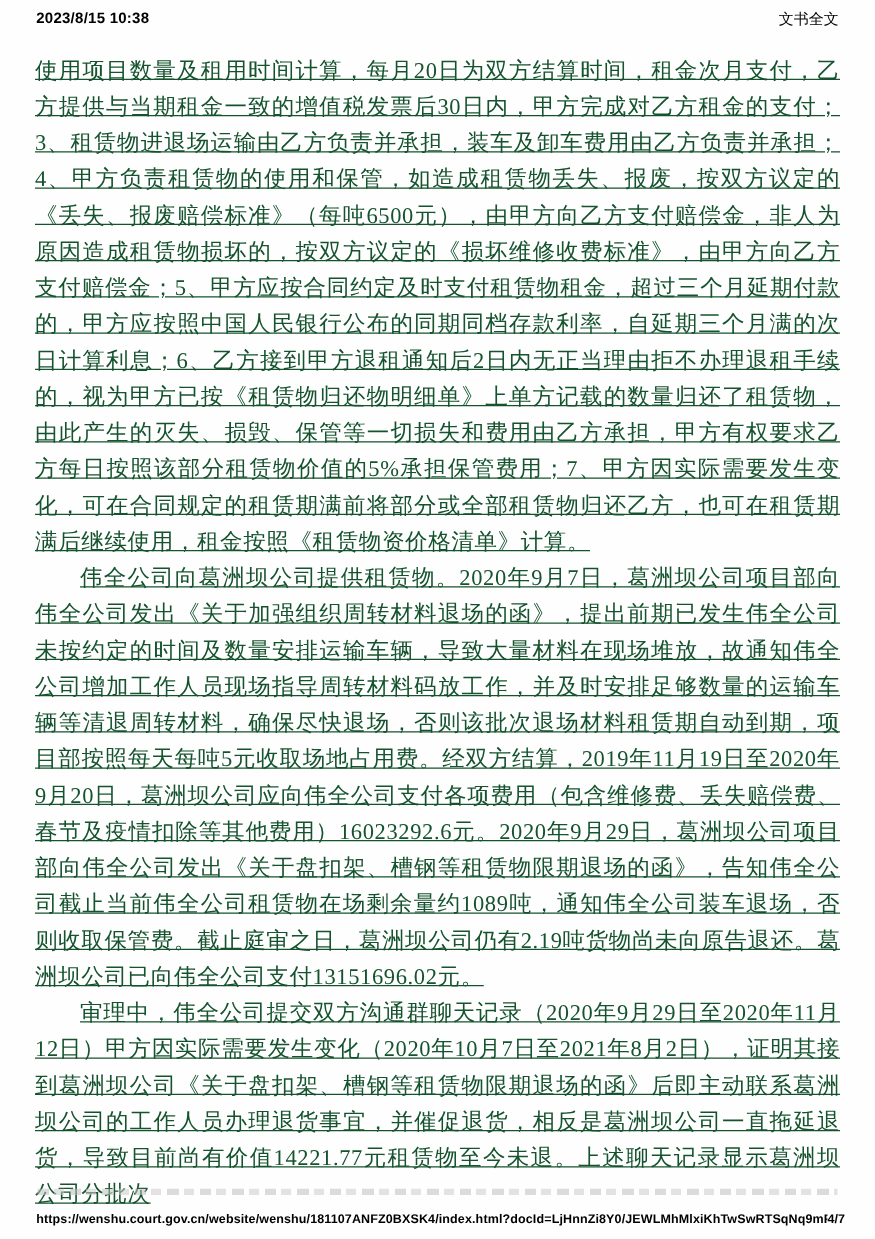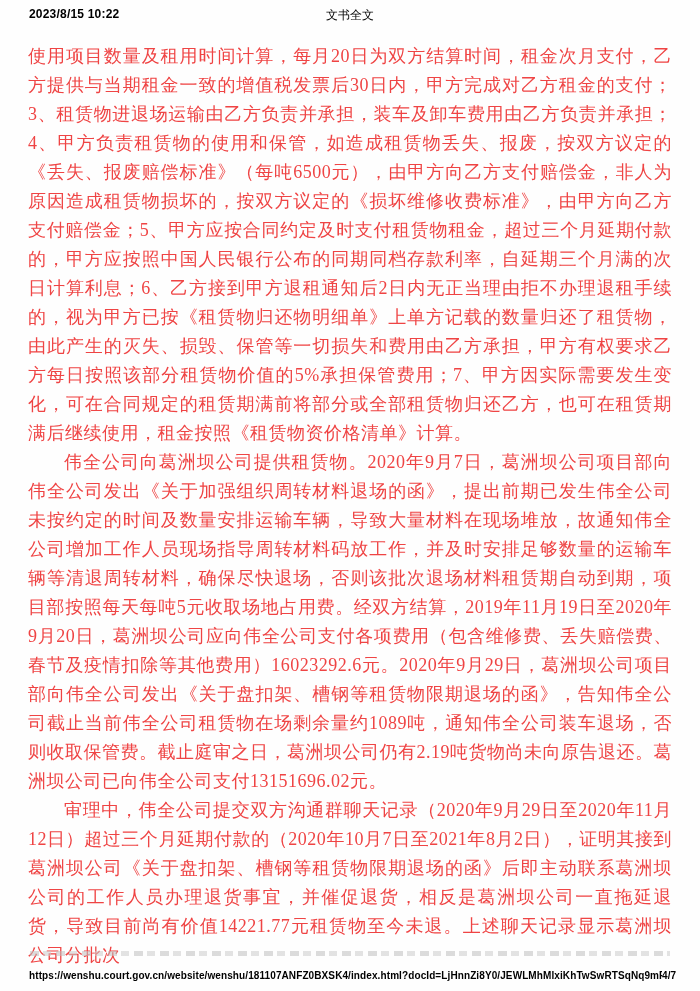--- a/index.html
+++ b/index.html
@@ -27,33 +27,34 @@
     left: 0;
     top: 0;
     font-weight: 700;
     letter-spacing: 0.2px;
   }
   .print-header .doc-title {
     position: absolute;
     left: 0;
     right: 0;
     top: 0;
-    text-align: center;
+    text-align: right;
     font-weight: 400;
   }
   .document-body {
     position: absolute;
     top: 42px;
     left: 28px;
     right: 28px;
-    color: #ef4444;
+    color: #14532d;
     font-size: 18px;
     line-height: 29px;
     text-align: justify;
     letter-spacing: 0.5px;
+    text-decoration: underline;
   }
   .document-body p { margin: 0; }
   .document-body p.indent { text-indent: 2em; }
   .clipped-text-line {
     position: absolute;
     top: 951px;
     left: 30px;
     right: 30px;
     height: 5px;
     opacity: 0.55;
@@ -87,28 +88,28 @@
     font-weight: 700;
     padding-left: 0;
   }
 </style>
 </head>
 <body>
 
 <div class="page">
 
   <div class="print-header">
-    <span class="datetime">2023/8/15 10:22</span>
+    <span class="datetime">2023/8/15 10:38</span>
     <span class="doc-title">文书全文</span>
   </div>
 
   <div class="document-body">
     <p>使用项目数量及租用时间计算，每月20日为双方结算时间，租金次月支付，乙方提供与当期租金一致的增值税发票后30日内，甲方完成对乙方租金的支付；3、租赁物进退场运输由乙方负责并承担，装车及卸车费用由乙方负责并承担；4、甲方负责租赁物的使用和保管，如造成租赁物丢失、报废，按双方议定的《丢失、报废赔偿标准》（每吨6500元），由甲方向乙方支付赔偿金，非人为原因造成租赁物损坏的，按双方议定的《损坏维修收费标准》，由甲方向乙方支付赔偿金；5、甲方应按合同约定及时支付租赁物租金，超过三个月延期付款的，甲方应按照中国人民银行公布的同期同档存款利率，自延期三个月满的次日计算利息；6、乙方接到甲方退租通知后2日内无正当理由拒不办理退租手续的，视为甲方已按《租赁物归还物明细单》上单方记载的数量归还了租赁物，由此产生的灭失、损毁、保管等一切损失和费用由乙方承担，甲方有权要求乙方每日按照该部分租赁物价值的5%承担保管费用；7、甲方因实际需要发生变化，可在合同规定的租赁期满前将部分或全部租赁物归还乙方，也可在租赁期满后继续使用，租金按照《租赁物资价格清单》计算。</p>
     <p class="indent">伟全公司向葛洲坝公司提供租赁物。2020年9月7日，葛洲坝公司项目部向伟全公司发出《关于加强组织周转材料退场的函》，提出前期已发生伟全公司未按约定的时间及数量安排运输车辆，导致大量材料在现场堆放，故通知伟全公司增加工作人员现场指导周转材料码放工作，并及时安排足够数量的运输车辆等清退周转材料，确保尽快退场，否则该批次退场材料租赁期自动到期，项目部按照每天每吨5元收取场地占用费。经双方结算，2019年11月19日至2020年9月20日，葛洲坝公司应向伟全公司支付各项费用（包含维修费、丢失赔偿费、春节及疫情扣除等其他费用）16023292.6元。2020年9月29日，葛洲坝公司项目部向伟全公司发出《关于盘扣架、槽钢等租赁物限期退场的函》，告知伟全公司截止当前伟全公司租赁物在场剩余量约1089吨，通知伟全公司装车退场，否则收取保管费。截止庭审之日，葛洲坝公司仍有2.19吨货物尚未向原告退还。葛洲坝公司已向伟全公司支付13151696.02元。</p>
-    <p class="indent">审理中，伟全公司提交双方沟通群聊天记录（2020年9月29日至2020年11月12日）超过三个月延期付款的（2020年10月7日至2021年8月2日），证明其接到葛洲坝公司《关于盘扣架、槽钢等租赁物限期退场的函》后即主动联系葛洲坝公司的工作人员办理退货事宜，并催促退货，相反是葛洲坝公司一直拖延退货，导致目前尚有价值14221.77元租赁物至今未退。上述聊天记录显示葛洲坝公司分批次</p>
+    <p class="indent">审理中，伟全公司提交双方沟通群聊天记录（2020年9月29日至2020年11月12日）甲方因实际需要发生变化（2020年10月7日至2021年8月2日），证明其接到葛洲坝公司《关于盘扣架、槽钢等租赁物限期退场的函》后即主动联系葛洲坝公司的工作人员办理退货事宜，并催促退货，相反是葛洲坝公司一直拖延退货，导致目前尚有价值14221.77元租赁物至今未退。上述聊天记录显示葛洲坝公司分批次</p>
   </div>
 
   <div class="clipped-text-line"></div>
 
   <div class="print-footer">
     <span class="url">https://wenshu.court.gov.cn/website/wenshu/181107ANFZ0BXSK4/index.html?docId=LjHnnZi8Y0/JEWLMhMlxiKhTwSwRTSqNq9mFsiXRDstl/aQ...</span>
     <span class="page-indicator">4/7</span>
   </div>
 
 </div>

